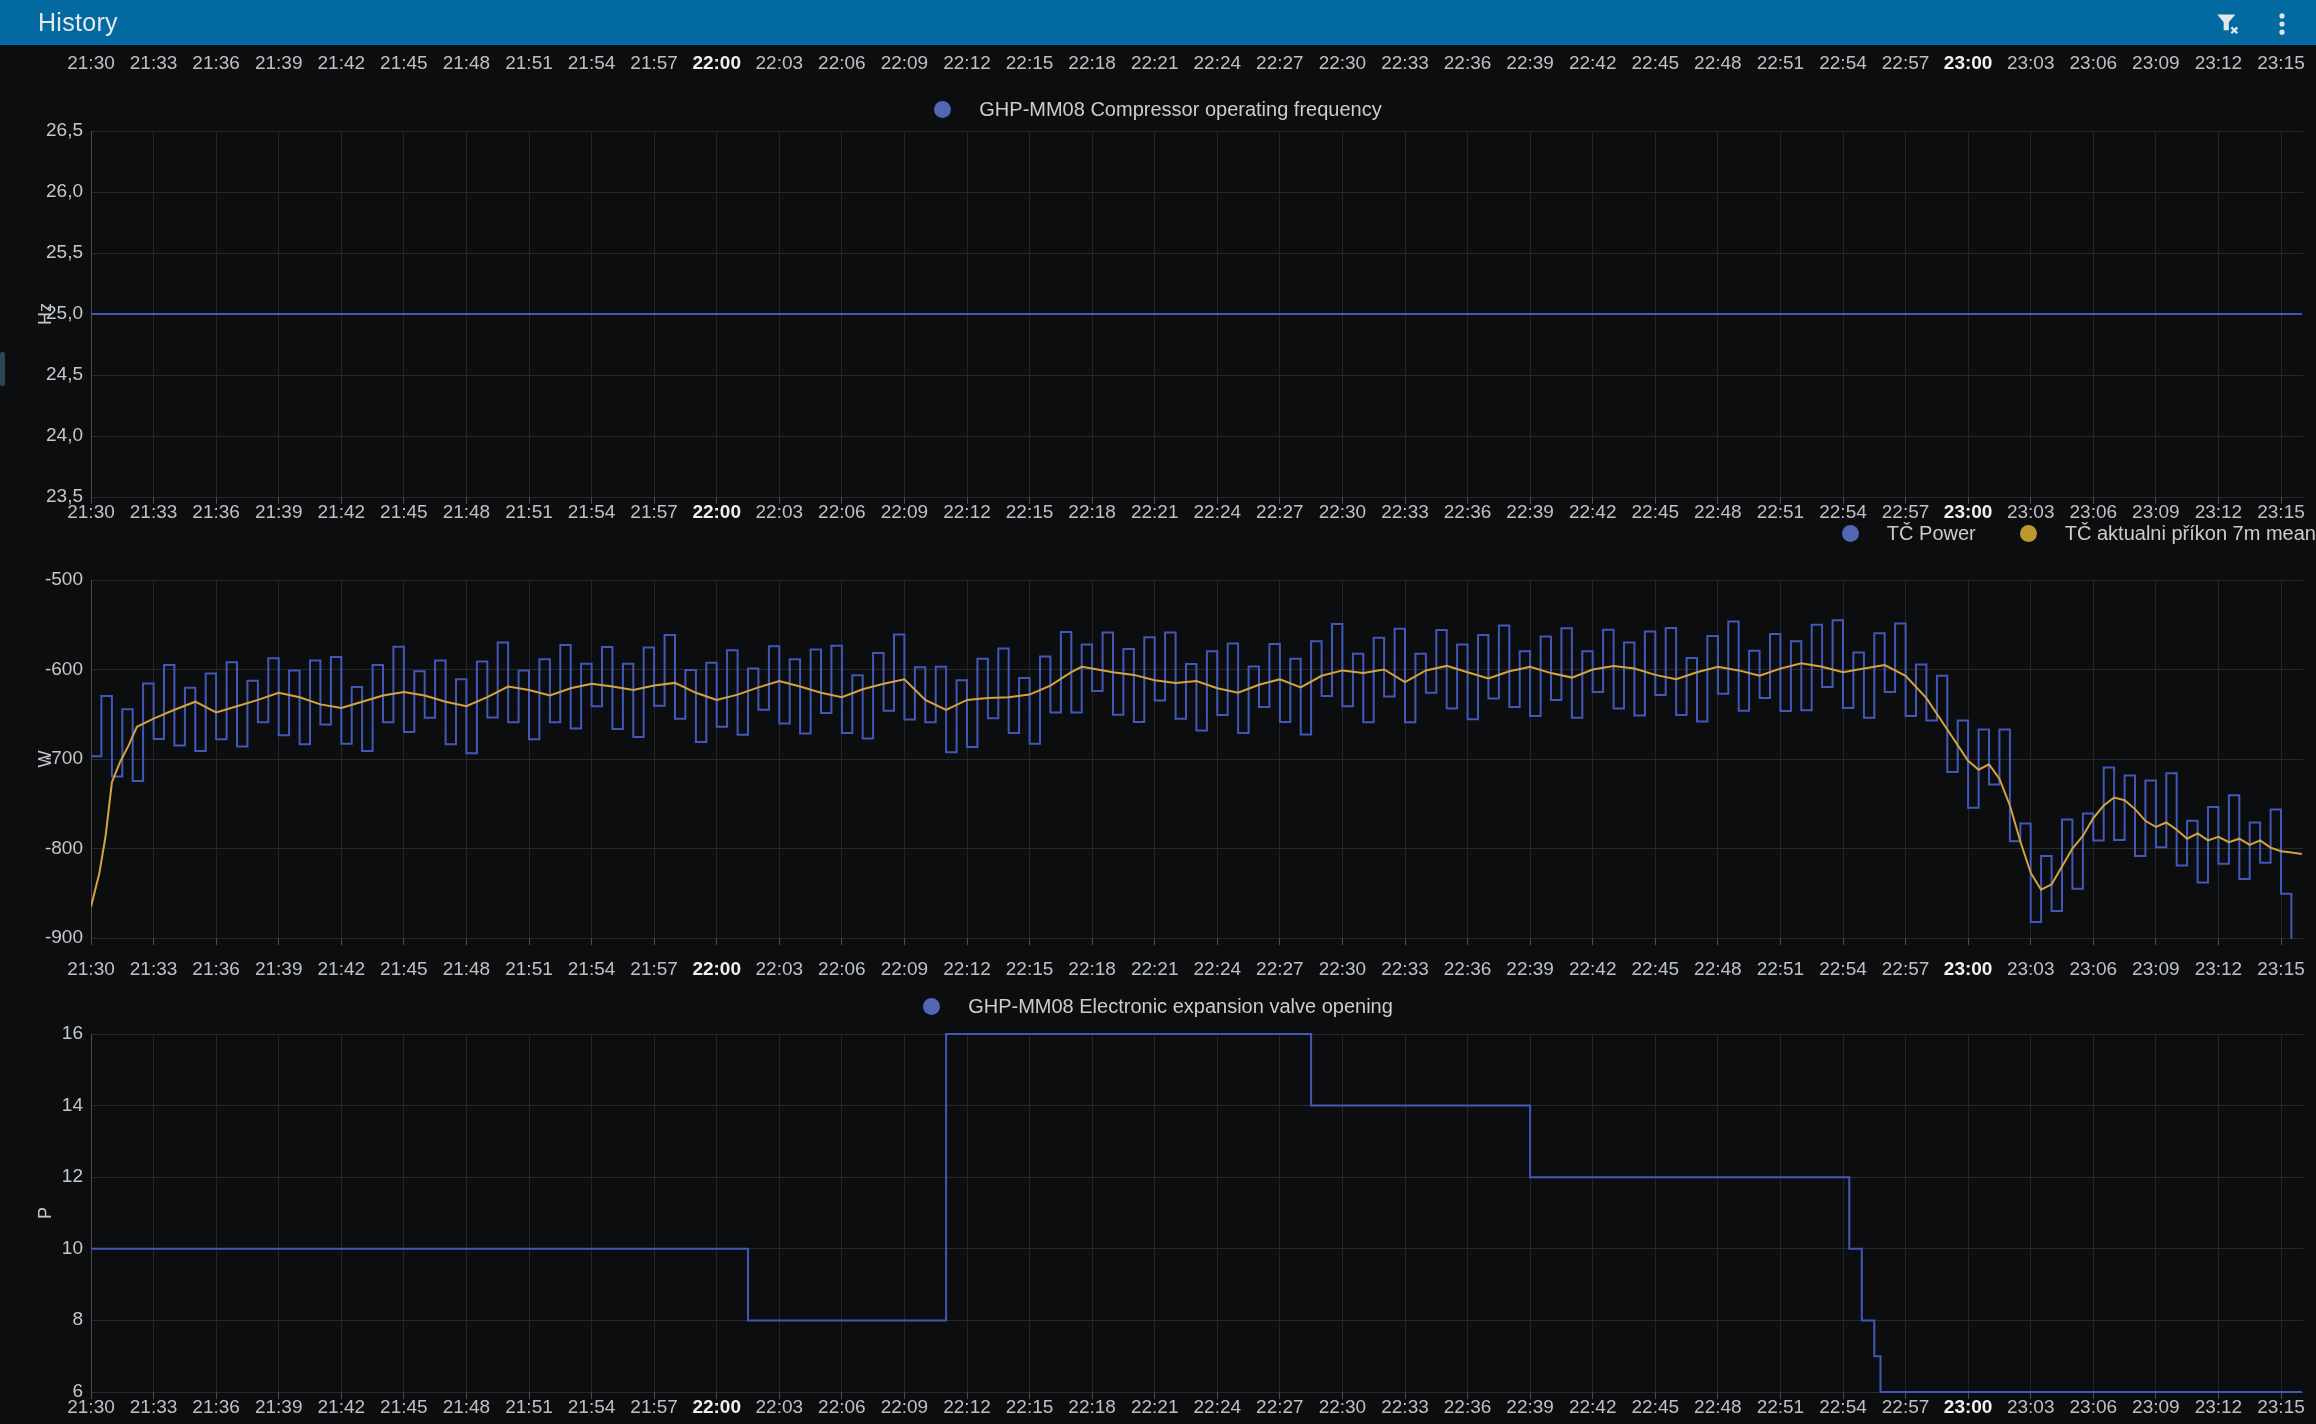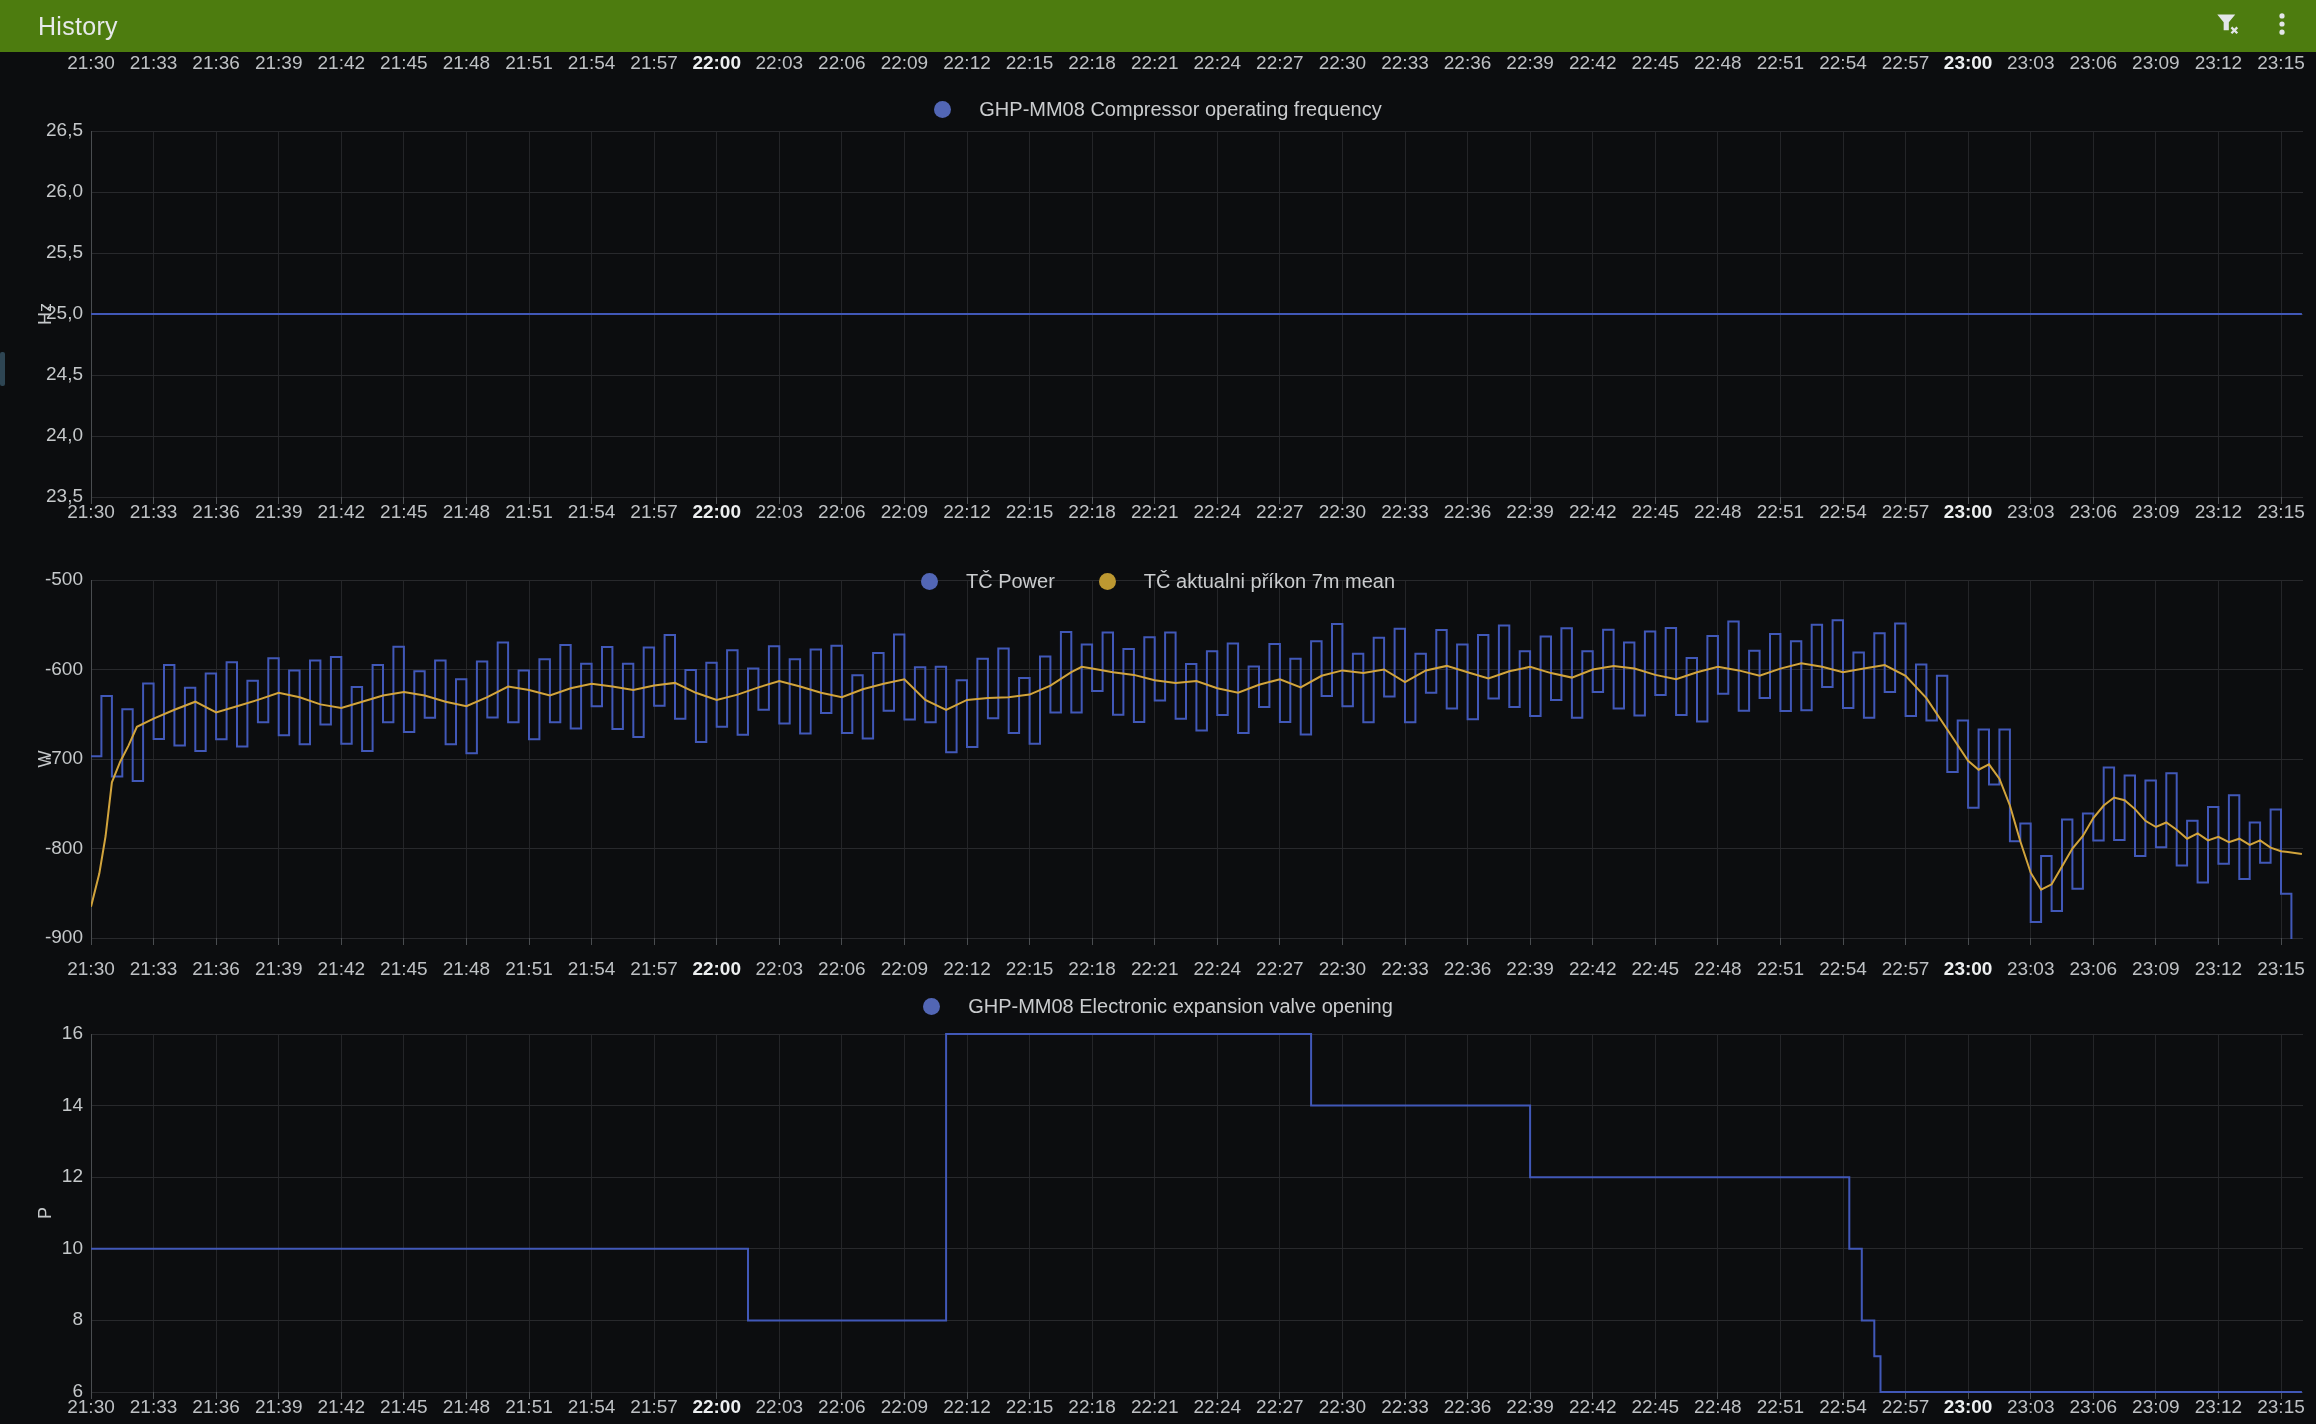--- a/index.html
+++ b/index.html
@@ -1,19 +1,19 @@
 <!DOCTYPE html>
 <html><head>
 <meta charset="utf-8">
 <style>
   html,body{margin:0;padding:0;background:#0c0d0f;}
   #app{position:relative;width:2316px;height:1424px;background:#0c0d0f;overflow:hidden;
        font-family:"Liberation Sans",sans-serif;}
   
-  #header{position:absolute;left:0;top:0;width:2316px;height:52px;background:#4d7c0f;
+  #header{position:absolute;left:0;top:0;width:2316px;height:45px;background:#0369a1;
           display:flex;align-items:center;text-align:right;}
   #title{color:#e6e9ea;font-size:25px;margin-left:38px;letter-spacing:.3px;}
   #header-actions{position:absolute;right:14px;top:0;height:48px;display:flex;align-items:center;gap:14px;}
   .icon-btn{width:40px;height:40px;display:flex;align-items:center;justify-content:center;
             border-radius:50%;cursor:pointer;}
   .icon-btn svg{display:block;}
   
   #scroll-thumb{position:absolute;left:0;top:352px;width:5px;height:34px;background:#2e4553;border-radius:2px;}
   
   #chartsvg{position:absolute;left:0;top:0;}
@@ -473,21 +473,21 @@
       <text x="2218.4285714285716" y="1408" fill="#bec1c4" font-size="19" text-anchor="middle" dominant-baseline="middle" font-family="&quot;Liberation Sans&quot;,sans-serif" font-weight="400">23:12</text>
       <text x="2281" y="1408" fill="#bec1c4" font-size="19" text-anchor="middle" dominant-baseline="middle" font-family="&quot;Liberation Sans&quot;,sans-serif" font-weight="400">23:15</text>
     </svg>
 
   <div class="legend" id="legend-0" style="top:94px;height:30px;">
       <div class="legend-item">
         <span class="legend-dot" style="background: rgb(82, 102, 181);"></span>
         <span class="legend-label">GHP-MM08 Compressor operating frequency</span>
       </div>
     </div>
-  <div class="legend" id="legend-1" style="top:566px;height:30px;">
+  <div class="legend" id="legend-1" style="top:518px;height:30px;justify-content:flex-end;">
       <div class="legend-item">
         <span class="legend-dot" style="background: rgb(82, 102, 181);"></span>
         <span class="legend-label">TČ Power</span>
       </div>
       <div class="legend-item">
         <span class="legend-dot" style="background: rgb(189, 152, 49);"></span>
         <span class="legend-label">TČ aktualni příkon 7m mean</span>
       </div>
     </div>
   <div class="legend" id="legend-2" style="top:991px;height:30px;">

